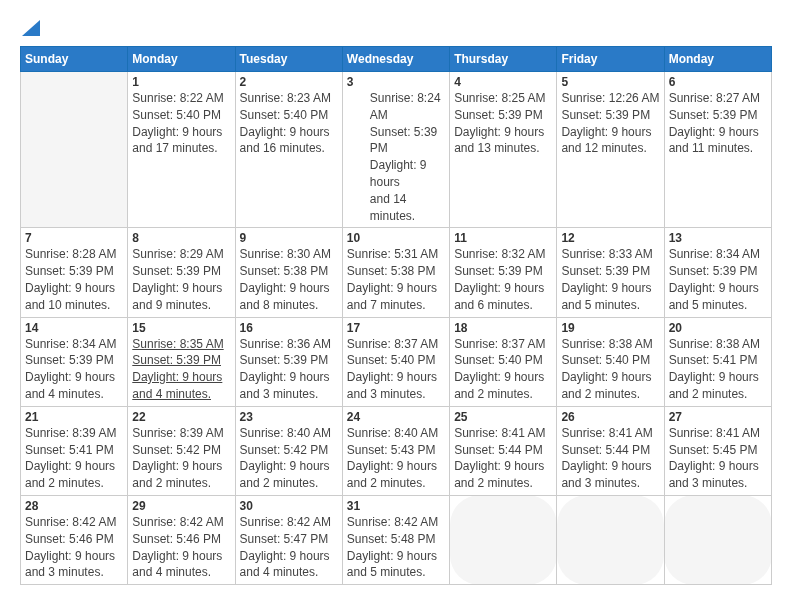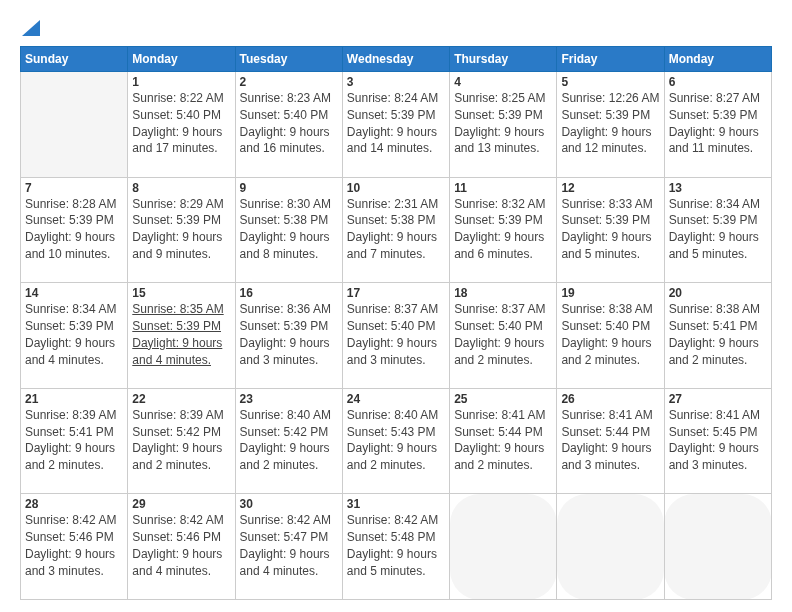--- a/index.html
+++ b/index.html
@@ -5,21 +5,21 @@
     * { margin: 0; padding: 0; box-sizing: border-box; }
     body {
       font-family: Arial, sans-serif;
       background: #fff;
       width: 792px;
       height: 612px;
       overflow: hidden;
     }
     .page {
       width: 792px;
-      height: 612px;
+      height: 516px;
       padding: 16px 20px 12px 20px;
       display: flex;
       flex-direction: column;
     }
     .header {
       display: flex;
       justify-content: space-between;
       align-items: flex-start;
       margin-bottom: 8px;
     }
@@ -146,21 +146,21 @@
           </td>
           <td>
             <span class="day-number">2</span>
             <div class="day-info" style="white-space: pre-line;">Sunrise: 8:23 AM
 Sunset: 5:40 PM
 Daylight: 9 hours
 and 16 minutes.</div>
           </td>
           <td>
             <span class="day-number">3</span>
-            <div class="day-info" style="white-space: pre-line;">Sunrise: 8:24 AM
+            <div class="day-info" style="white-space: pre-line; margin-left: 23px;">Sunrise: 8:24 AM
 Sunset: 5:39 PM
 Daylight: 9 hours
 and 14 minutes.</div>
           </td>
           <td>
             <span class="day-number">4</span>
             <div class="day-info" style="white-space: pre-line;">Sunrise: 8:25 AM
 Sunset: 5:39 PM
 Daylight: 9 hours
 and 13 minutes.</div>
@@ -197,21 +197,21 @@
           </td>
           <td>
             <span class="day-number">9</span>
             <div class="day-info" style="white-space: pre-line;">Sunrise: 8:30 AM
 Sunset: 5:38 PM
 Daylight: 9 hours
 and 8 minutes.</div>
           </td>
           <td>
             <span class="day-number">10</span>
-            <div class="day-info" style="white-space: pre-line;">Sunrise: 2:31 AM
+            <div class="day-info" style="white-space: pre-line;">Sunrise: 5:31 AM
 Sunset: 5:38 PM
 Daylight: 9 hours
 and 7 minutes.</div>
           </td>
           <td>
             <span class="day-number">11</span>
             <div class="day-info" style="white-space: pre-line;">Sunrise: 8:32 AM
 Sunset: 5:39 PM
 Daylight: 9 hours
 and 6 minutes.</div>

